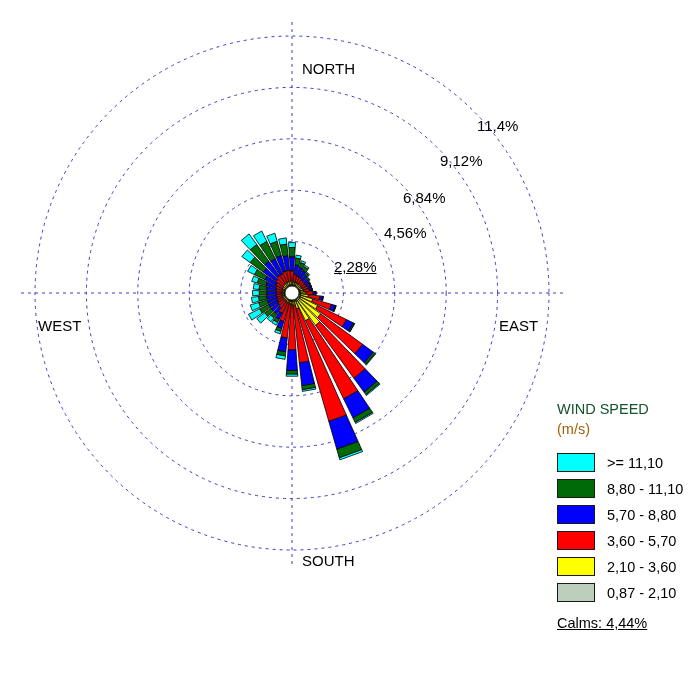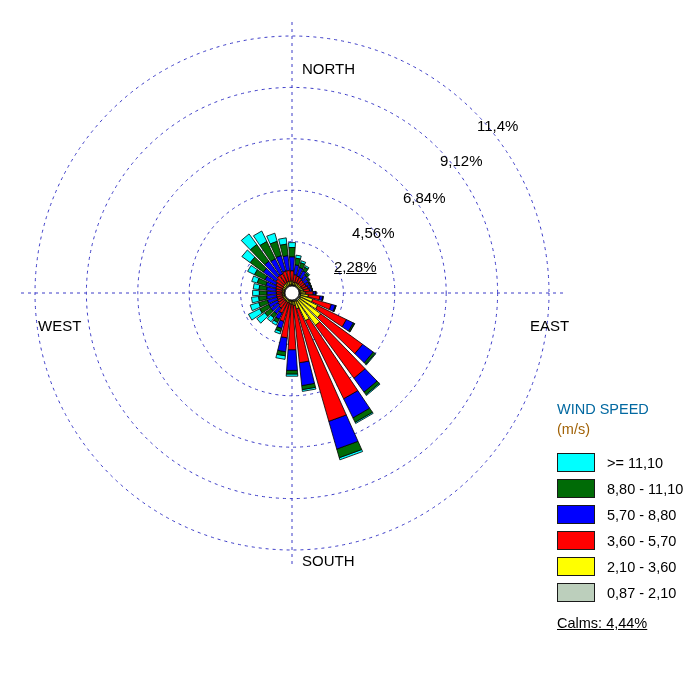--- a/index.html
+++ b/index.html
@@ -7,21 +7,21 @@
     width:700px;height:700px;background:#ffffff;
     font-family:"Liberation Sans", sans-serif;
     overflow:hidden;position:relative;
   }
   #root{position:absolute;left:0;top:0;width:700px;height:700px;}
   .rose-svg{position:absolute;left:0;top:0;}
   .legend{
     position:absolute;left:557px;top:400px;width:140px;
     font-size:14.5px;color:#000;line-height:1.25;
   }
-  .legend-title{font-size:14.5px;color:#0369a1;margin:0 0 2px 0;white-space:nowrap;}
+  .legend-title{font-size:14.5px;color:#14532d;margin:0 0 2px 0;white-space:nowrap;}
   .legend-title2{font-size:14.5px;color:#a16207;margin:0 0 12px 0;white-space:nowrap;}
   .legend-row{display:flex;align-items:center;height:25px;margin-bottom:1px;}
   .legend-swatch{
     width:38px;height:19px;border:1px solid #1a1a1a;box-sizing:border-box;
     margin-right:12px;flex:none;
   }
   .legend-label{font-size:14.5px;color:#000;white-space:nowrap;}
   .legend-calms{font-size:14.5px;color:#000;margin-top:9px;white-space:nowrap;text-decoration:underline;}
   .axis-label{
     position:absolute;font-size:15px;color:#000;white-space:nowrap;margin-top:24px;
@@ -297,25 +297,25 @@
         <div class="legend-row">
           <div class="legend-swatch" style="background: rgb(188, 207, 188);"></div>
           <div class="legend-label">0,87 - 2,10</div>
         </div>
       </div>
     <div class="legend-calms">Calms: 4,44%</div>
   </div>
 
   <div id="cardinals">
       <div class="axis-label" style="left: 302px; top: 36px;">NORTH</div>
-      <div class="axis-label" style="left: 530px; top: 293px;">EAST</div>
+      <div class="axis-label" style="left: 499px; top: 293px;">EAST</div>
       <div class="axis-label" style="left: 302px; top: 528px;">SOUTH</div>
       <div class="axis-label" style="left: 38px; top: 293px;">WEST</div>
     </div>
   <div id="ringlabels">
       <div class="ring-label" style="left: 334px; top: 258px; text-decoration: underline;">2,28%</div>
-      <div class="ring-label" style="left: 352px; top: 224px;">4,56%</div>
+      <div class="ring-label" style="left: 384px; top: 224px;">4,56%</div>
       <div class="ring-label" style="left: 403px; top: 189px;">6,84%</div>
       <div class="ring-label" style="left: 440px; top: 152px;">9,12%</div>
       <div class="ring-label" style="left: 477px; top: 117px;">11,4%</div>
     </div>
 
 </div>
 
 </body></html>

